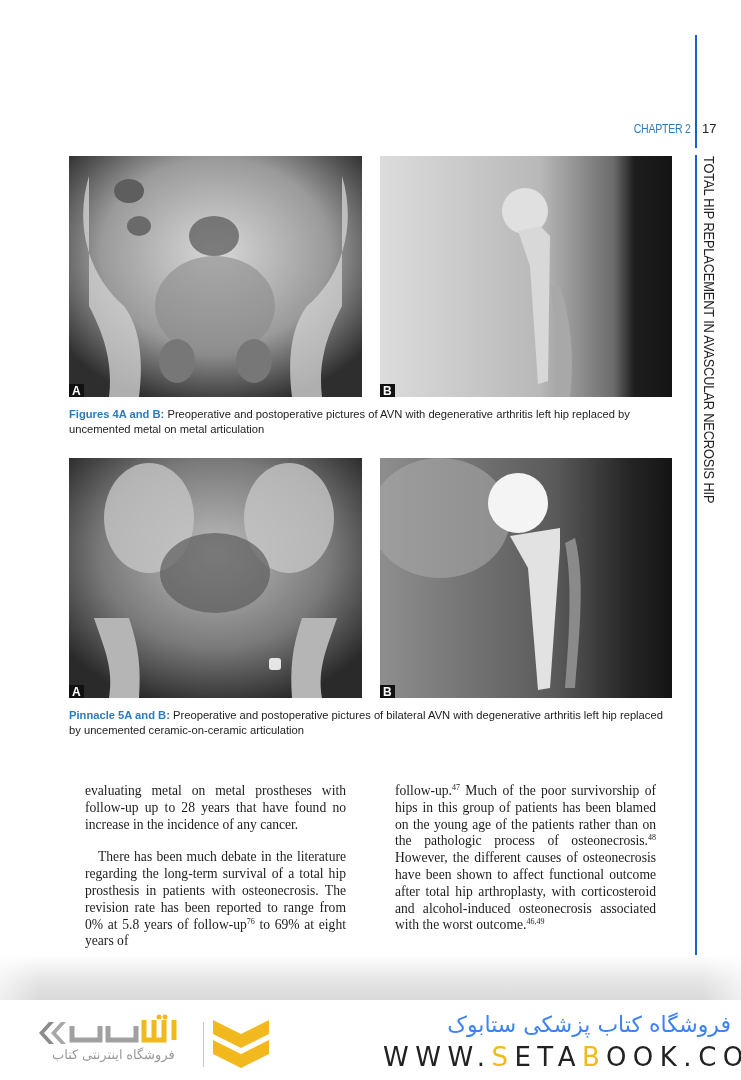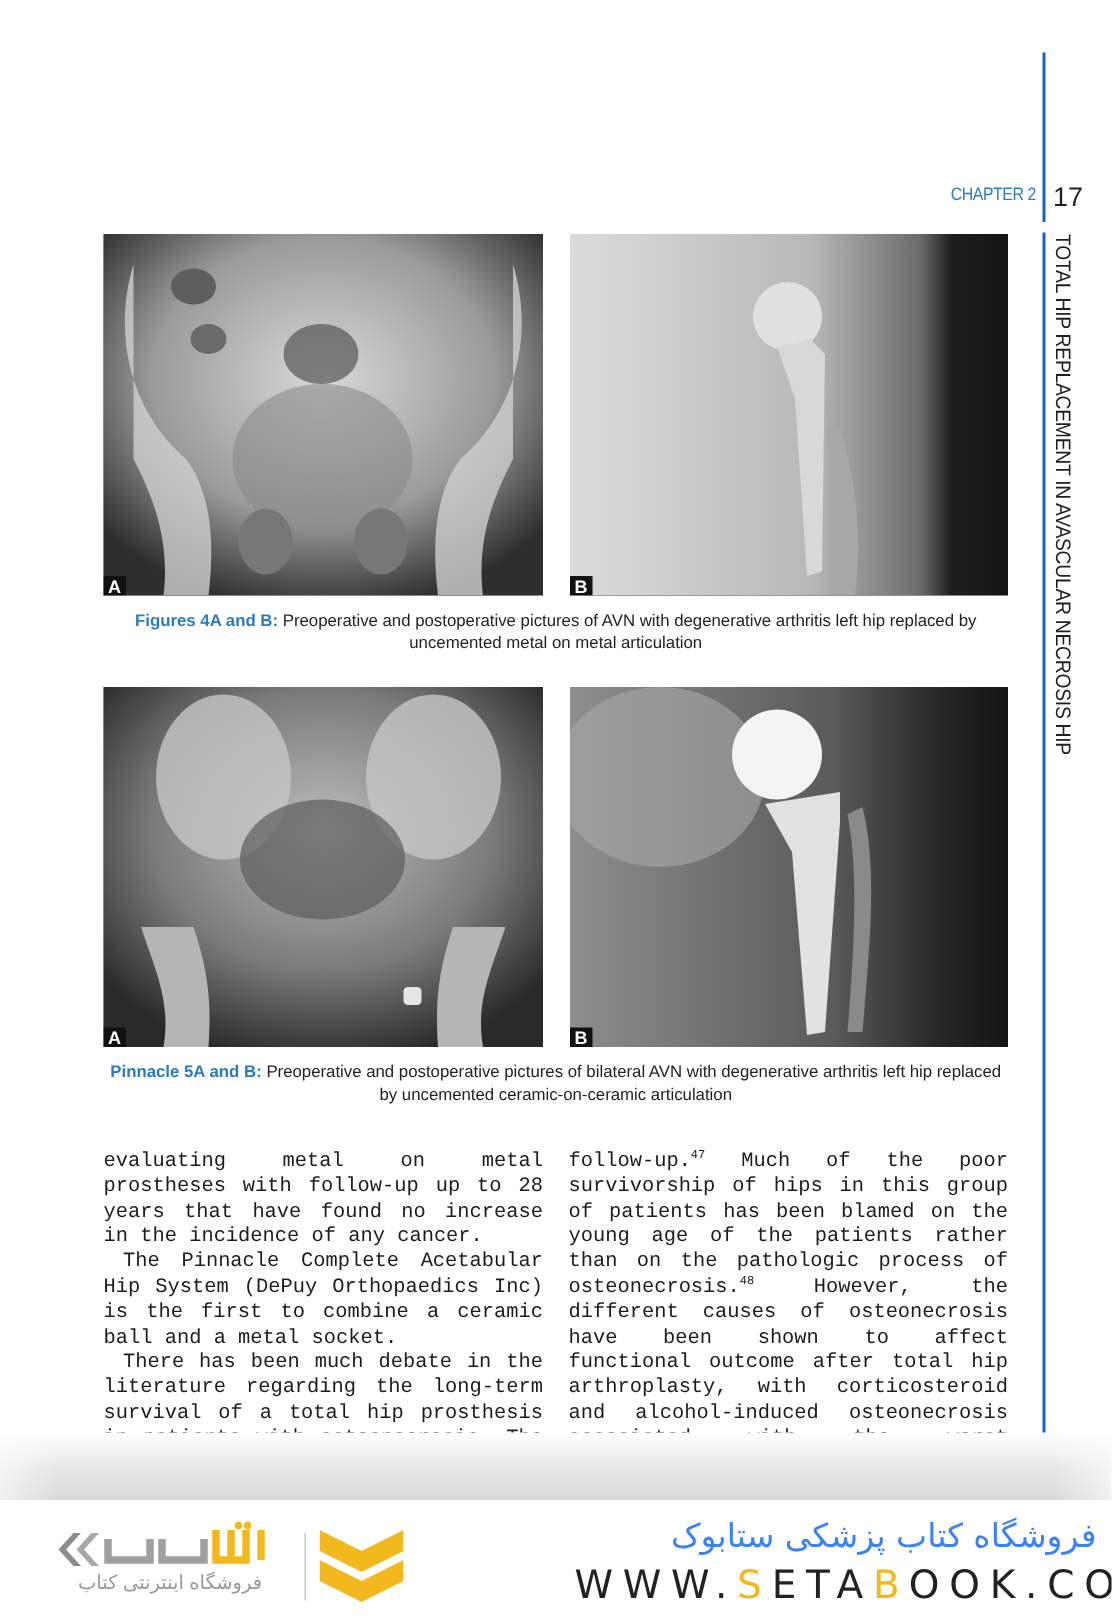--- a/index.html
+++ b/index.html
@@ -22,50 +22,50 @@
   
   .blue-rule { position: absolute; width: 2px; background: #1a63c4; left: 695px; }
   .rule-top { top: 35px; height: 113px; }
   .rule-main { top: 155px; height: 810px; }
   .chapter-label {
     position: absolute; right: 50px; top: 122px;
     font-size: 12px; color: #2d7cc0; letter-spacing: -0.3px;
     transform: scaleX(0.88); transform-origin: right center;
   }
   .page-number {
-    position: absolute; left: 702px; top: 121px; font-size: 18px; color: #222;
+    position: absolute; left: 702px; top: 121px; font-size: 13px; color: #222;
   }
   .vertical-title {
     position: absolute; left: 701px; top: 156px;
     writing-mode: vertical-rl; font-size: 14px; color: #1f1f1f;
     letter-spacing: -0.2px; transform: scaleY(0.92); transform-origin: top center;
     white-space: nowrap;
   }
 
   
   .figure-img {
     position: absolute; overflow: hidden; background: #2a2a2a;
   }
   .fig-label {
     position: absolute; left: 0; bottom: 0; background: #111; color: #fff;
     font-weight: bold; font-size: 12px; padding: 1px 3px 0 3px; line-height: 12px;
   }
   .caption {
-    position: absolute; left: 69px; width: 603px; text-align: center;
+    position: absolute; left: 69px; width: 603px; text-align: left;
     font-size: 11.2px; line-height: 15px; color: #222;
   }
   .caption .cap-head { color: #2c7bbf; font-weight: bold; }
 
   
   .col {
     position: absolute; top: 767px; width: 293px;
     font-family: "Liberation Serif", serif; font-size: 13.6px; line-height: 16.8px;
     color: #1c1c1c; text-align: justify;
   }
-  .col p { margin: 0; font-family: Liberation Mono, monospace; }
+  .col p { margin: 16px; }
   .col p.indent { text-indent: 13px; }
   .col-left { left: 69px; }
   .col-right { left: 379px; }
   sup { font-size: 8px; line-height: 0; vertical-align: 5px; }
 
   
   .footer { position: absolute; left: 0; top: 1000px; width: 741px; height: 80px; background: #fff; }
   .logo-chevrons { position: absolute; left: 37px; top: 1022px; }
   .logo-word { position: absolute; left: 60px; top: 1014px; }
   .logo-sub { position: absolute; left: 52px; top: 1047px; font-size: 13px; color: #9a9a9a; direction: rtl; }
@@ -175,21 +175,20 @@
     </svg>
     <span class="fig-label">B</span>
   </div>
 
   <div class="caption" style="top:708px;">
     <span class="cap-head">Pinnacle 5A and B:</span><span> Preoperative and postoperative pictures of bilateral AVN with degenerative arthritis left hip replaced by uncemented ceramic-on-ceramic articulation</span>
   </div>
 
   <div class="col col-left">
     <p>evaluating metal on metal prostheses with follow-up up to 28 years that have found no increase in the incidence of any cancer.</p>
-    <p class="indent">The Pinnacle Complete Acetabular Hip System (DePuy Orthopaedics Inc) is the first to combine a ceramic ball and a metal socket.</p>
     <p class="indent"><span>There has been much debate in the literature regarding the long-term survival of a total hip prosthesis in patients with osteonecrosis. The revision rate has been reported to range from 0% at 5.8 years of follow-up</span><sup>76</sup><span> to 69% at eight years of</span></p>
   </div>
 
   <div class="col col-right">
     <p><span>follow-up.</span><sup>47</sup><span> Much of the poor survivorship of hips in this group of patients has been blamed on the young age of the patients rather than on the pathologic process of osteonecrosis.</span><sup>48</sup><span> However, the different causes of osteonecrosis have been shown to affect functional outcome after total hip arthroplasty, with corticosteroid and alcohol-induced osteonecrosis associated with the worst outcome.</span><sup>46,49</sup></p>
   </div>
 
   <div class="page-shadow"></div>
 </div>
 

